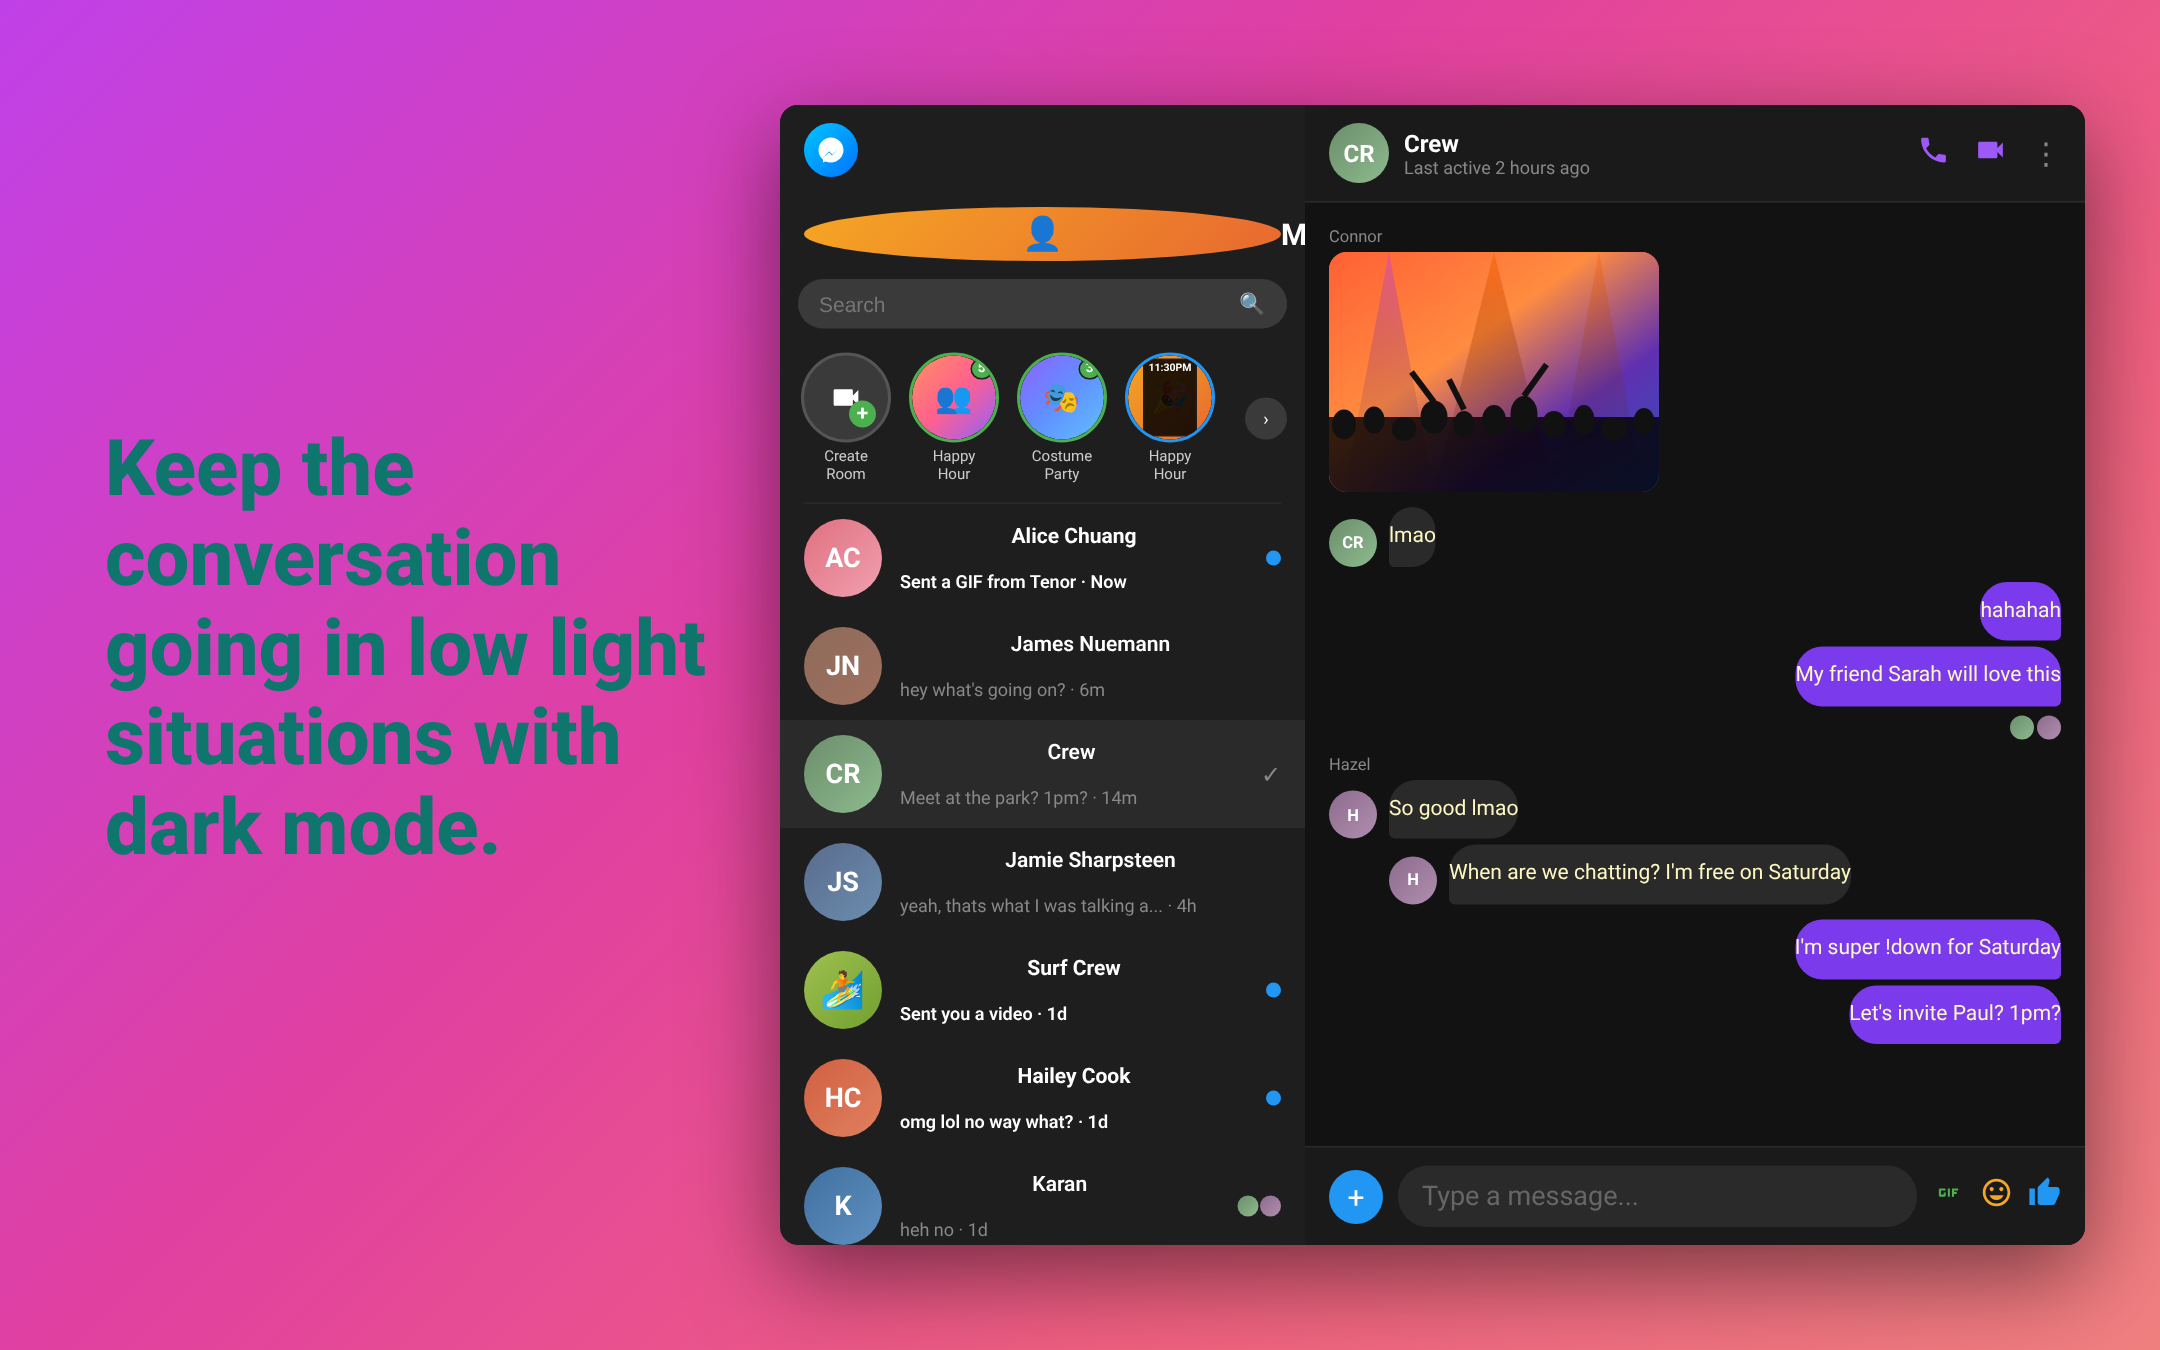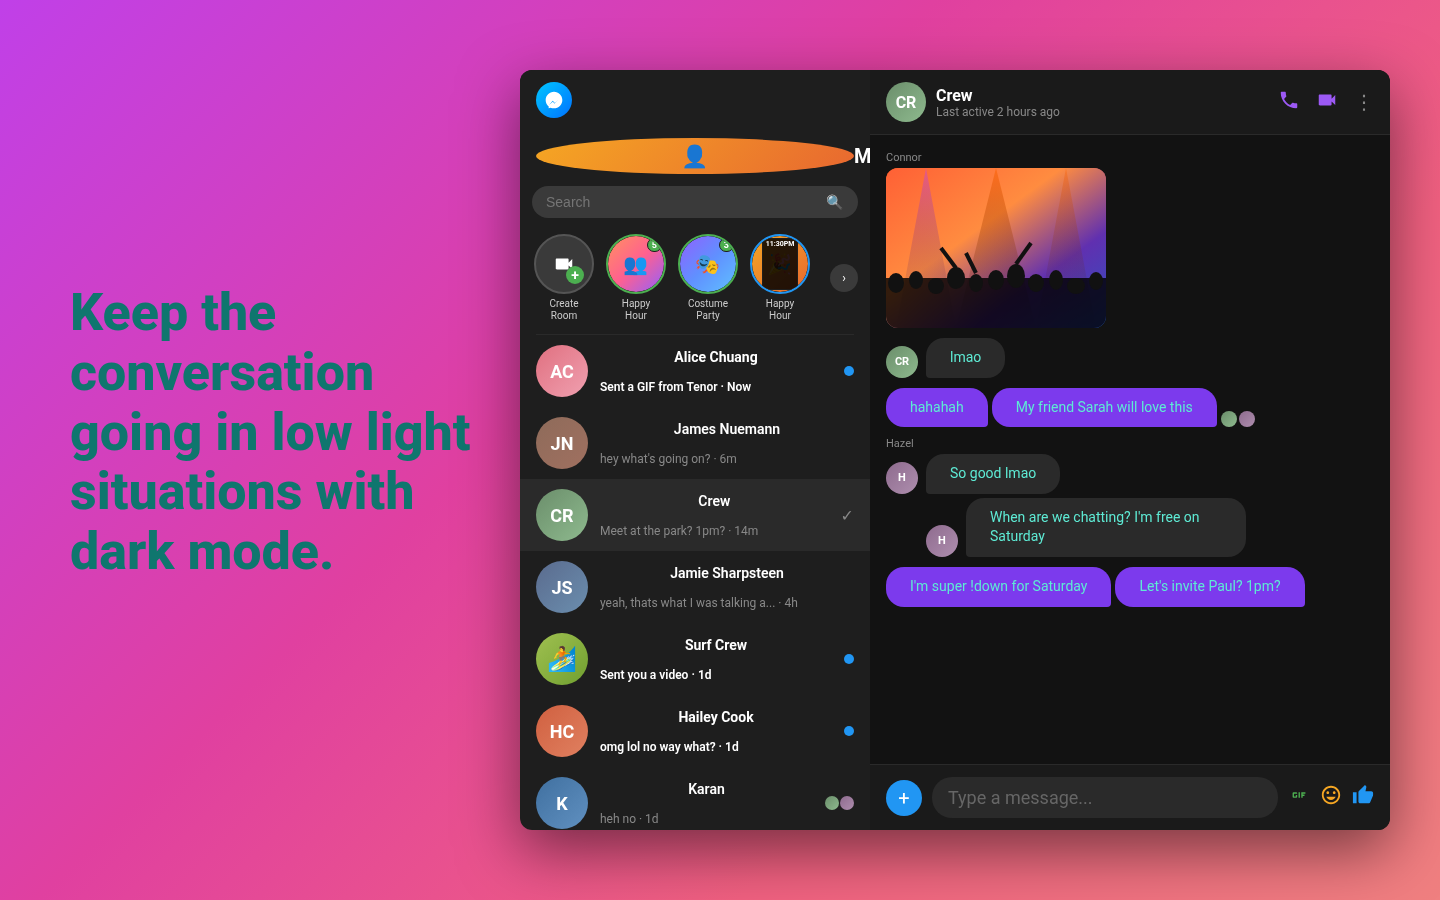--- a/index.html
+++ b/index.html
@@ -339,23 +339,23 @@
       justify-content: center;
       color: white;
       font-size: 11px;
       font-weight: bold;
     }
     .msg-avatar-small.hazel {
       background: linear-gradient(135deg, #8e6b8e, #ae8eae);
     }
     .msg-bubble {
       background: #2a2a2a;
-      color: #5eead4;
+      color: #fef9c3;
       border-radius: 18px;
-      padding: 10px 24px;
+      padding: 10px 0;
       font-size: 14px;
       max-width: 280px;
       line-height: 1.4;
     }
     .msg-bubble.sent {
       background: #7c3aed;
       border-radius: 18px 18px 4px 18px;
     }
     .msg-bubble.received {
       border-radius: 18px 18px 18px 4px;
@@ -474,21 +474,21 @@
       color: white;
       font-weight: bold;
     }
 
     
     .story-ring-green { border: 2px solid #4caf50; }
     .story-ring-blue { border: 2px solid #2196f3; }
 
     .conv-name-bold { font-weight: 700; color: white; }
 
-    .sent-group { display: flex; align-items: flex-end; gap: 4px; }
+    .sent-group { display: flex; flex-direction: column; align-items: flex-end; gap: 4px; }
     .received-group { display: flex; flex-direction: column; align-items: flex-start; gap: 4px; }
   </style>
 </head>
 <body>
 
 <div class="hero-text">
   <h1>Keep the conversation going in low light situations with dark mode.</h1>
 </div>
 
 <div class="app-window">

